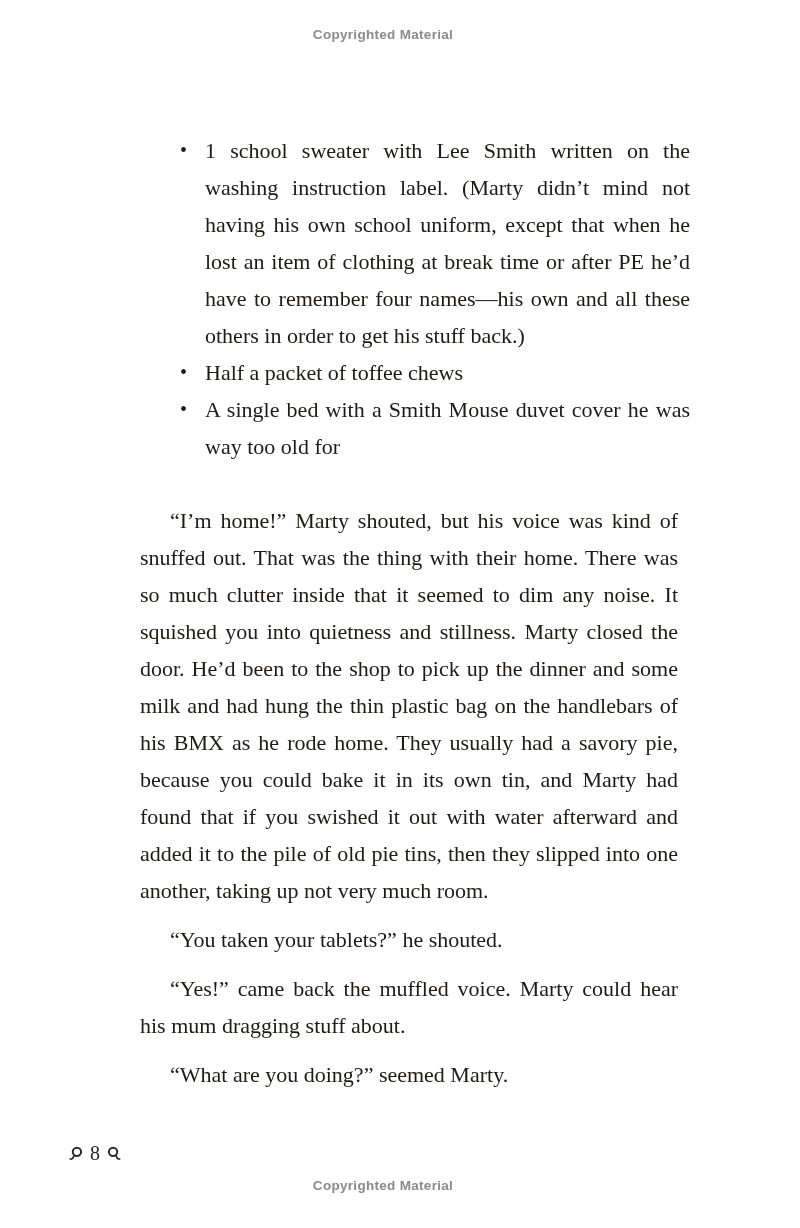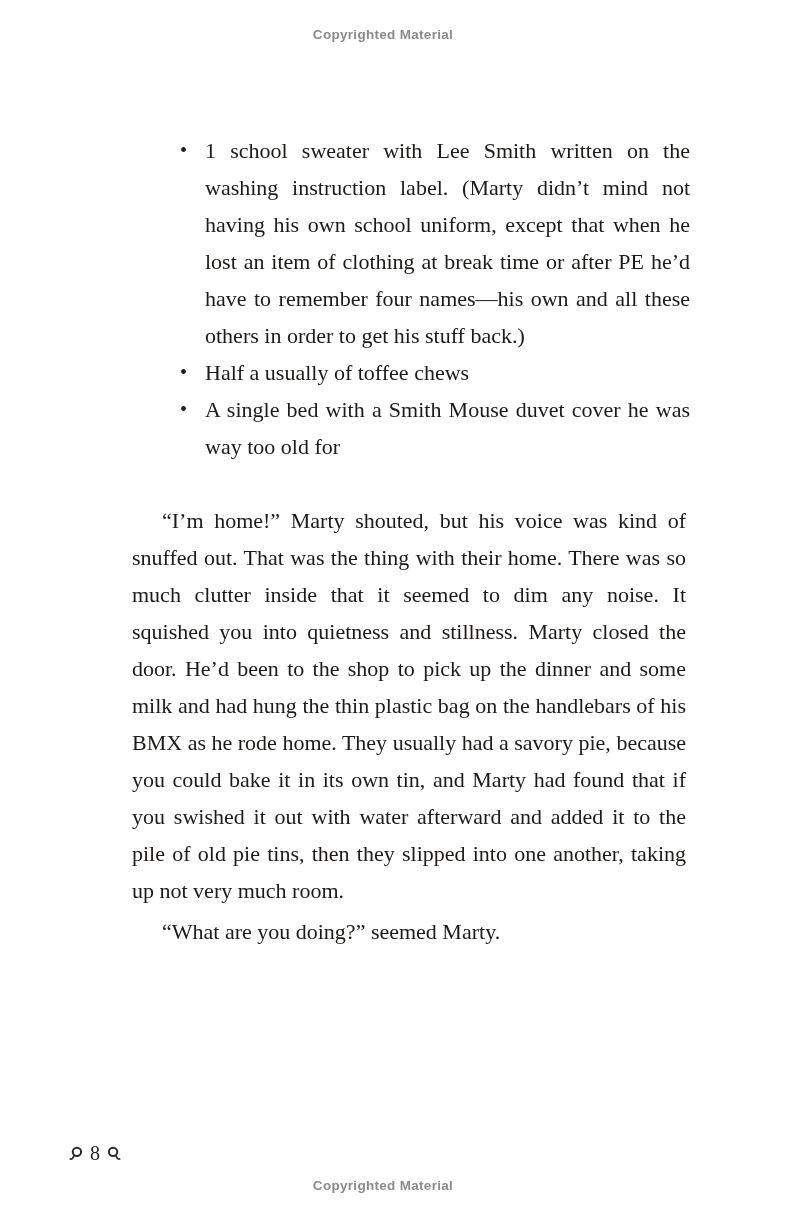--- a/index.html
+++ b/index.html
@@ -49,21 +49,21 @@
     position: absolute;
     left: 52px;
     top: 0;
     font-size: 20px;
     line-height: 37px;
   }
   .italic-run { }
 
   .paragraphs { margin-top: 37px; }
   .paragraphs p {
-    margin: 4px;
+    margin: 12px;
     text-indent: 30px;
   }
 
   .page-number-block {
     position: absolute;
     left: 69px;
     top: 1140px;
     height: 26px;
     display: flex;
     align-items: center;
@@ -79,25 +79,27 @@
   .ornament.flip { transform: scaleX(-1); }
 </style>
 </head>
 <body>
 
 <div class="copyright-banner top">Copyrighted Material</div>
 
 <div class="book-content">
   <ul class="bullet-list">
       <li><span class="bullet-marker">•</span><span>1 school sweater with </span><span class="italic-run">Lee Smith</span><span> written on the washing instruction label. (Marty didn’t mind not having his own school uniform, except that when he lost an item of clothing at break time or after PE he’d have to remember four names—his own and all these others in order to get his stuff back.)</span></li>
-      <li><span class="bullet-marker">•</span><span>Half a usually of toffee chews</span></li>
+      <li><span class="bullet-marker">•</span><span>Half a packet of toffee chews</span></li>
       <li><span class="bullet-marker">•</span><span>A single bed with a Smith Mouse duvet cover he was way too old for</span></li>
     </ul>
   <div class="paragraphs">
       <p>“I’m home!” Marty shouted, but his voice was kind of snuffed out. That was the thing with their home. There was so much clutter inside that it seemed to dim any noise. It squished you into quietness and stillness. Marty closed the door. He’d been to the shop to pick up the dinner and some milk and had hung the thin plastic bag on the handlebars of his BMX as he rode home. They usually had a savory pie, because you could bake it in its own tin, and Marty had found that if you swished it out with water afterward and added it to the pile of old pie tins, then they slipped into one another, taking up not very much room.</p>
+      <p>“You taken your tablets?” he shouted.</p>
+      <p>“Yes!” came back the muffled voice. Marty could hear his mum dragging stuff about.</p>
       <p>“What are you doing?” seemed Marty.</p>
     </div>
 </div>
 
 <div class="page-number-block">
   <span class="ornament">
     <svg viewBox="0 0 18 20" width="15" height="17">
       <path d="M14.5 8 a5 5 0 1 0 -10 0 a5 5 0 1 0 10 0" fill="none" stroke="#2b2723" stroke-width="2.4"></path>
       <path d="M6 12.5 C5 16 3 17.5 1.5 16.5" fill="none" stroke="#2b2723" stroke-width="2" stroke-linecap="round"></path>
     </svg>

